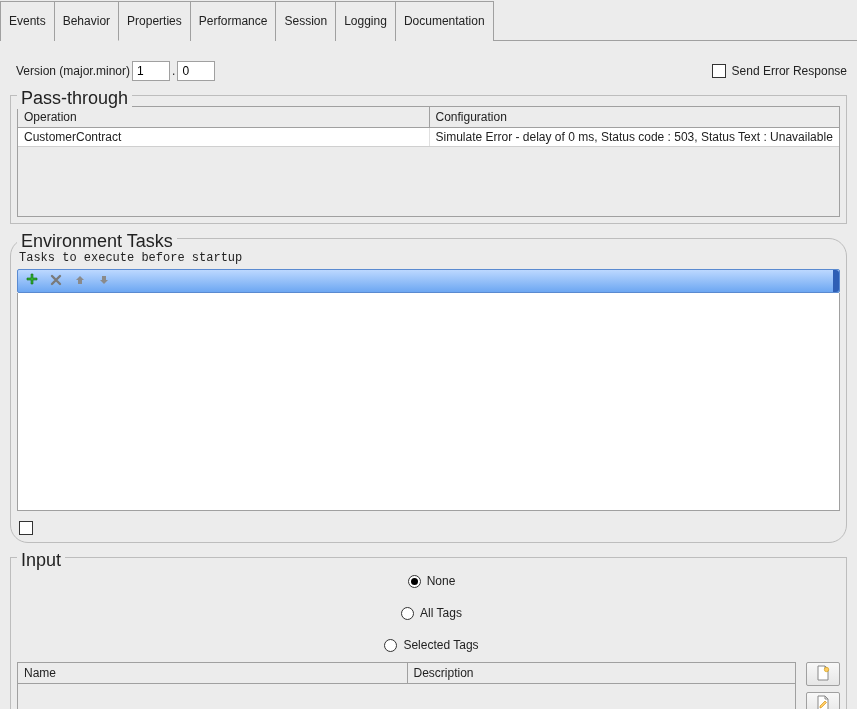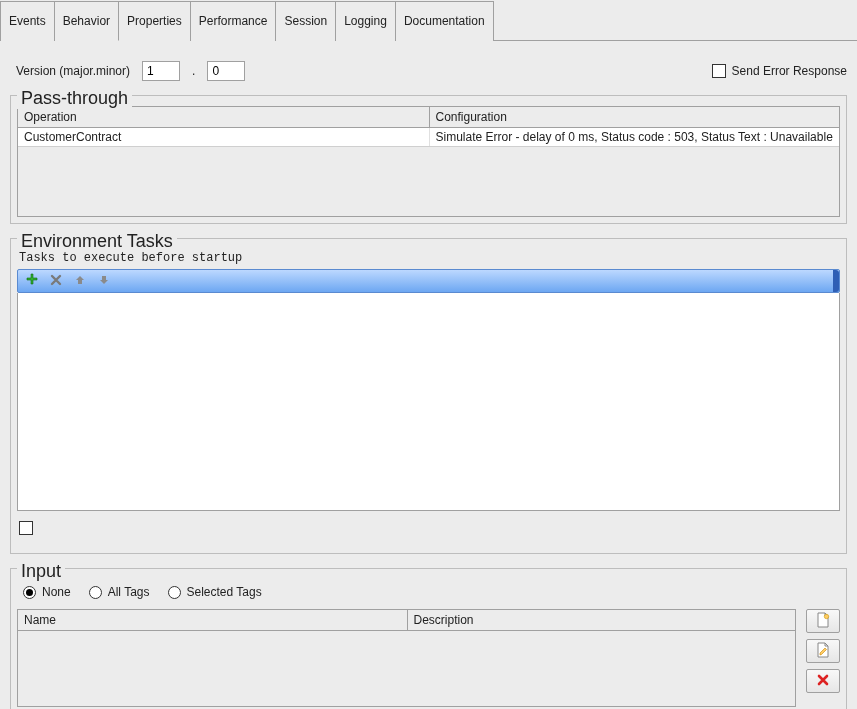--- a/index.html
+++ b/index.html
@@ -25,21 +25,21 @@
     position: relative;
     top: 1px;
   }
   .tab.active { background: #ececec; border-bottom: 1px solid #ececec; font-weight: normal; }
   .tab.active::after{
     content:"";
     position:absolute; left:0; right:0; bottom:-1px; height:1px; background:#ececec;
   }
   .content { padding: 8px 10px; }
   .row-version { display:flex; align-items:center; justify-content:space-between; margin: 12px 0 14px 0; }
-  .row-version-left { display:flex; align-items:center; gap:12px; margin-left:6px;}
+  .row-version-left { display:flex; align-items:center; gap:2px; margin-left:6px;}
   .num-input { width: 38px; height: 20px; border:1px solid #a0a0a0; background:#fff; text-align:left; padding:2px 4px; font-size:12px; }
   .checkbox {
     width: 14px; height: 14px; border:1px solid #333; background:#fff; display:inline-block; vertical-align:middle; margin-right:6px;
   }
   .group {
     border:1px solid #bdbdbd;
     margin: 6px 0 14px 0;
     position: relative;
     padding: 10px 6px 6px 6px;
     background: #ececec;
@@ -68,21 +68,21 @@
   .toolbar .right-edge{
     position:absolute; right:0; top:0; bottom:0; width:6px; background:#2f5fb5; border-top-right-radius:3px; border-bottom-right-radius:3px;
   }
   .tool-btn { width:16px; height:16px; display:flex; align-items:center; justify-content:center; }
   .tasks-box {
     background:#fff; border:1px solid #a0a0a0; border-top:none;
     height: 218px;
   }
   .prevent-row { display:flex; align-items:center; margin-top:10px; }
   
-  .radios { display:flex; gap:18px; margin: 6px 0 10px 6px; align-items:center;}
+  .radios { display:flex; gap:18px; margin: 6px 0 10px 6px; align-items:center;flex-direction:column;}
   .radio {
     width:13px; height:13px; border:1px solid #333; border-radius:50%; background:#fff; display:inline-flex; align-items:center; justify-content:center; margin-right:6px;
   }
   .radio.checked::after{ content:""; width:7px; height:7px; border-radius:50%; background:#000; display:block; }
   .input-bottom { display:flex; gap:10px; align-items:flex-start;justify-content:flex-end; }
   .input-table {
     flex:1; border:1px solid #a0a0a0; background:#ececec; height:98px;
   }
   .it-head { display:grid; grid-template-columns: 1fr 1fr; }
   .it-head .cell { padding:3px 6px; border-bottom:1px solid #a0a0a0; background:#ececec;}
@@ -130,21 +130,21 @@
         <div class="cell">Configuration</div>
       </div>
       <div class="pt-row">
         <div class="cell">CustomerContract</div>
         <div class="cell">Simulate Error - delay of 0 ms, Status code : 503, Status Text : Unavailable</div>
       </div>
       <div class="pt-body-empty"></div>
     </div>
   </fieldset>
 
-  <fieldset class="group" style="padding-bottom:15px;">
+  <fieldset class="group" style="padding-bottom:4px;border-radius:18px;">
     <span class="group-label">Environment Tasks</span>
     <div class="env-sublabel">Tasks to execute before startup</div>
     <div class="toolbar">
       <span class="tool-btn">
         <span>
           <svg width="14" height="14" viewBox="0 0 14 14">
               <path d="M6 1h2v4h4v2H8v4H6V7H2V5h4z" fill="#2fae2f" stroke="#0d6b0d" stroke-width="0.6"></path>
             </svg>
         </span>
       </span>

